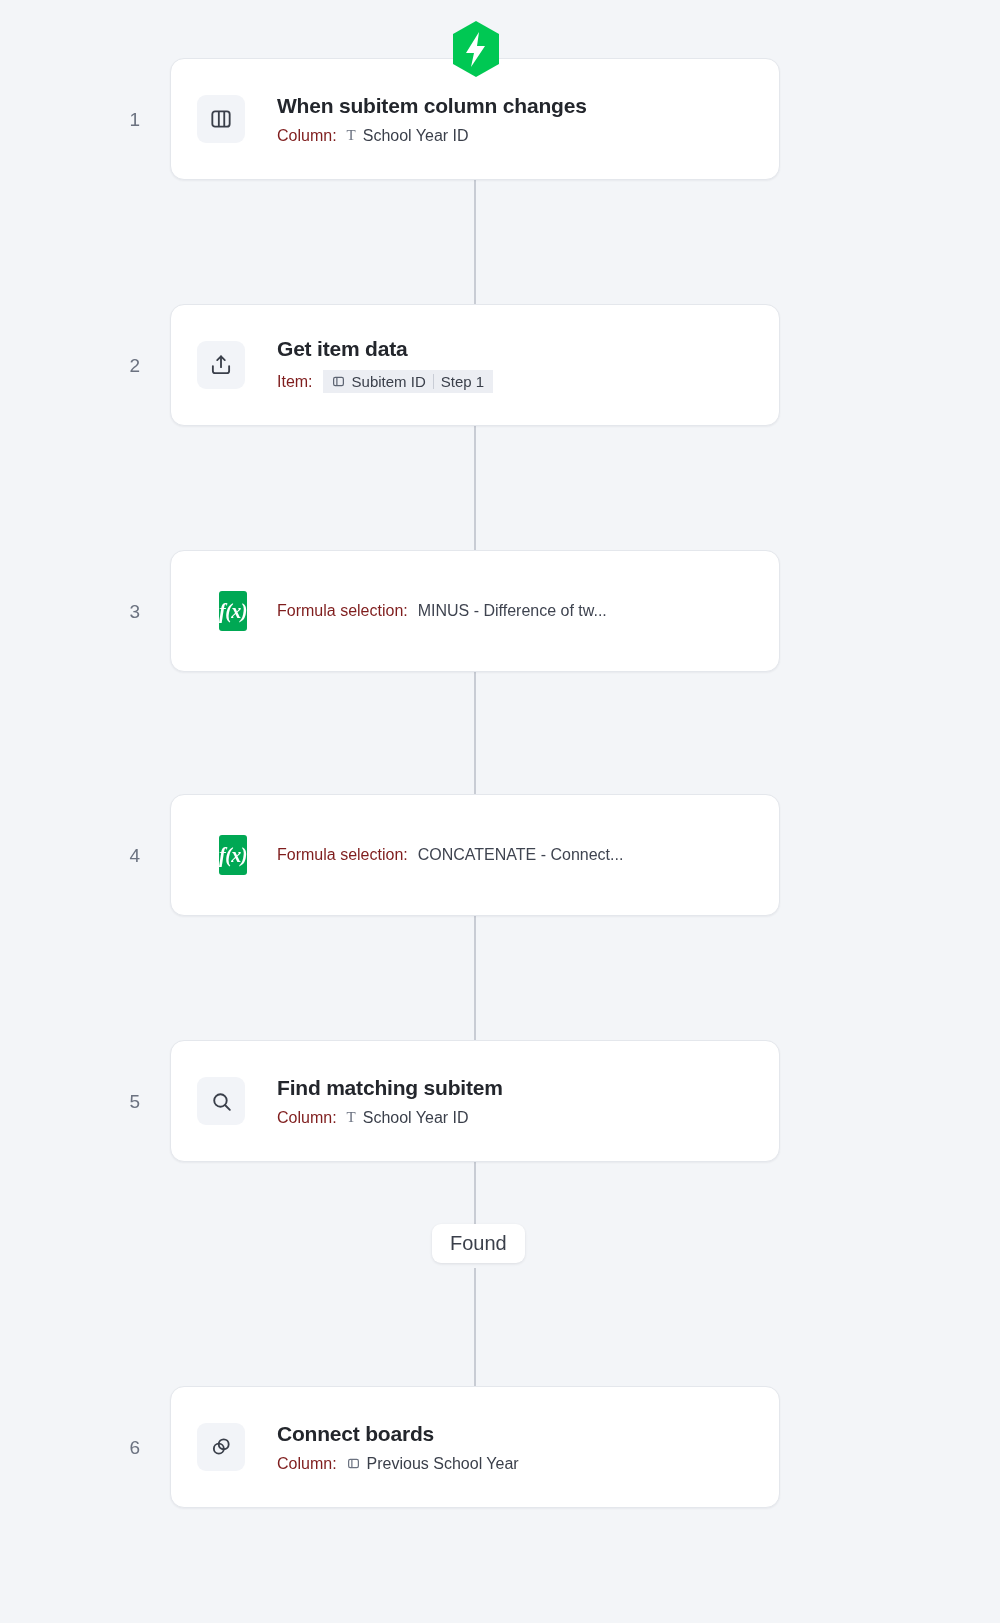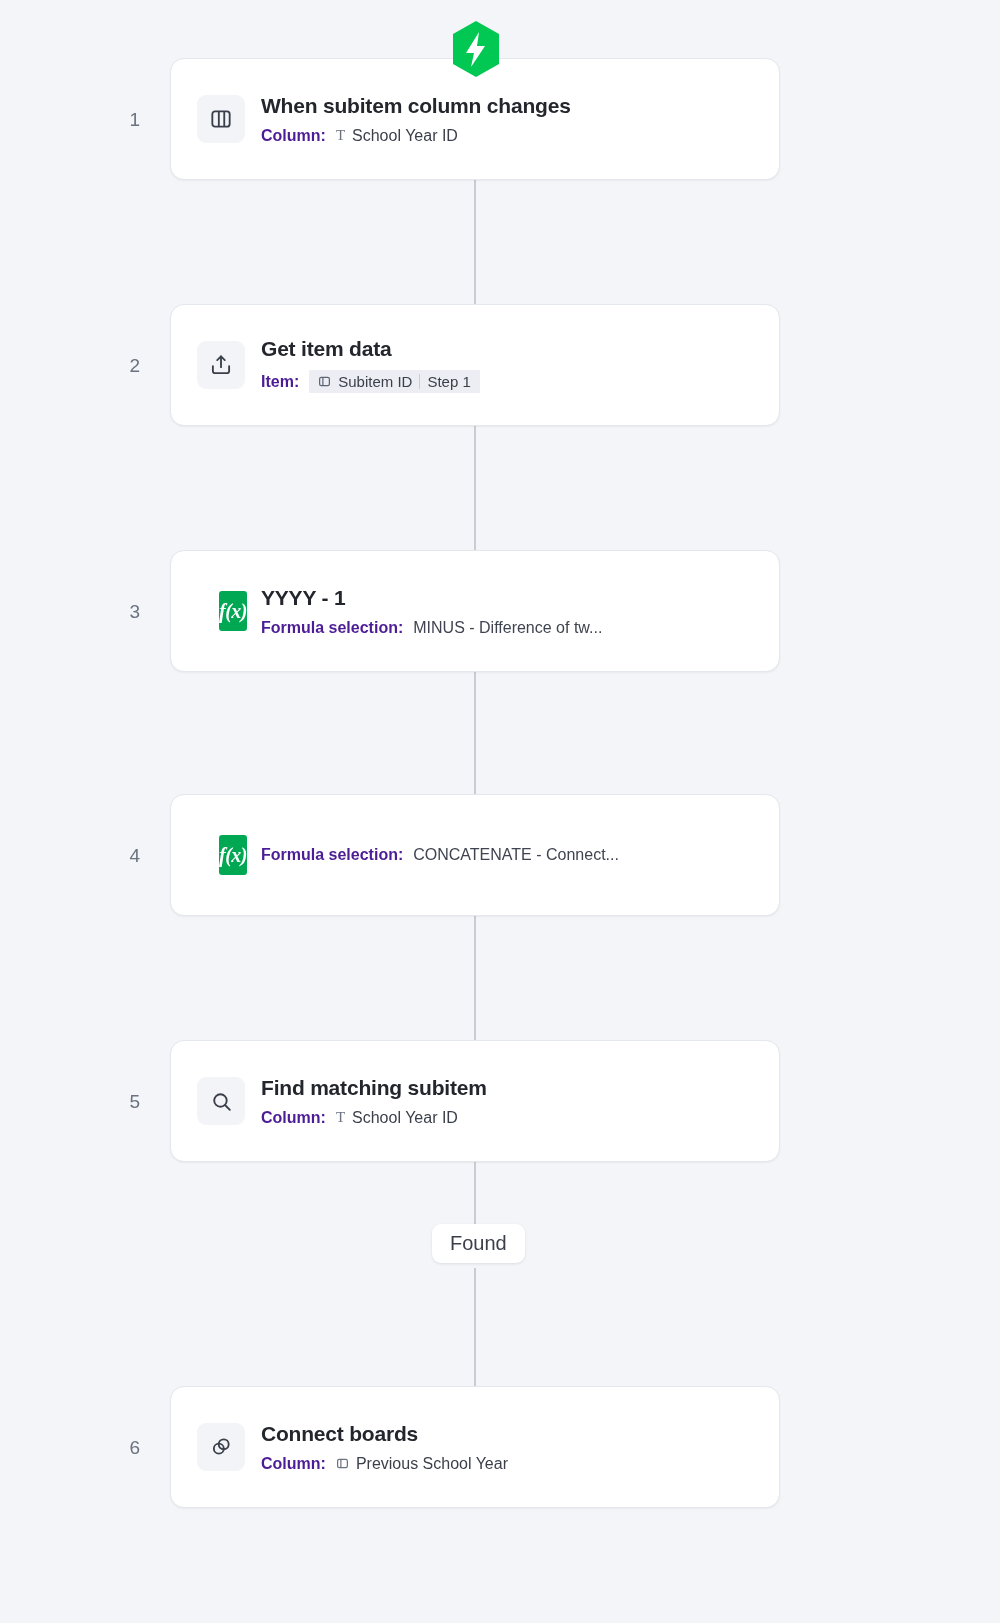--- a/index.html
+++ b/index.html
@@ -52,21 +52,21 @@
     position: relative;
     width: 610px;
     min-height: 122px;
     background: #ffffff;
     border: 1px solid #e4e7ec;
     border-radius: 14px;
     box-shadow: 0 1px 2px rgba(16,24,40,0.05);
     display: flex;
     align-items: center;
     padding: 0 26px;
-    gap: 16px;
+    gap: 32px;
   }
 
   
   .icon-tile {
     width: 48px;
     height: 48px;
     min-width: 48px;
     border-radius: 9px;
     background: #f2f4f8;
     display: flex;
@@ -114,21 +114,21 @@
 
   .card-sub {
     display: flex;
     align-items: center;
     gap: 10px;
     font-size: 16px;
     color: #5d6472;
     white-space: nowrap;
   }
 
-  .sub-label { color: #4c1d95; font-weight: bold; }
+  .sub-label { color: #7f1d1d; }
 
   .sub-value {
     display: inline-flex;
     align-items: center;
     gap: 7px;
     color: #3a3f4a;
   }
 
   .sub-plain { color: #3f4450; }
 
@@ -251,21 +251,20 @@
     </div>
   </div>
 
   <div class="step-row" style="top:550px;">
     <div class="step-index">3</div>
     <div class="card">
       <div class="icon-tile plain">
         <div class="formula-icon">f(x)</div>
       </div>
       <div class="card-body">
-        <div class="card-title">YYYY - 1</div>
         <div class="card-sub">
           <span class="sub-label">Formula selection:</span>
           <span class="sub-plain">MINUS - Difference of tw...</span>
         </div>
       </div>
     </div>
   </div>
 
   <div class="step-row" style="top:794px;">
     <div class="step-index">4</div>

